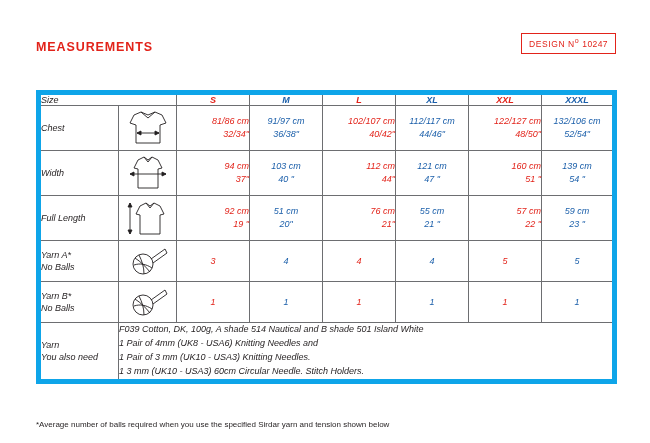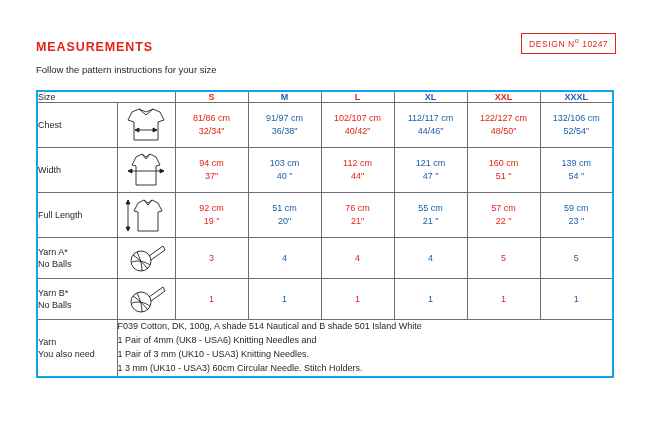--- a/index.html
+++ b/index.html
@@ -51,23 +51,24 @@
   }
   .design-box .num {
     letter-spacing: 0.4px;
   }
   
   .table {
     position: absolute;
     left: 36px;
     top: 90px;
     width: 578px;
-    border: 2px solid #0ea5e9;
+    border: 5px solid #0ea5e9;
     border-collapse: collapse;
     table-layout: fixed;
+    font-style: italic;
   }
   .table td {
     border: 1px solid #6d6e71;
     padding: 0;
     vertical-align: middle;
     font-size: 9px;
   }
   .c-label { width: 80px; }
   .c-icon  { width: 58px; }
   .c-size  { width: 73px; }
@@ -90,21 +91,21 @@
   }
   .size-hdr.red { color: #e2231a; }
   .size-hdr.blue { color: #1b5faa; }
 
   .val {
     text-align: center;
     line-height: 1.5;
     font-size: 9px;
     padding: 5px 2px;
   }
-  .val.red { color: #e2231a; }
+  .val.red { color: #e2231a; text-align: right; }
   .val.blue { color: #1b5faa; }
   .val .l2 { display: block; }
 
   .balls {
     text-align: center;
     font-size: 9.5px;
     padding: 10px 2px;
   }
   .balls.red { color: #e2231a; }
   .balls.blue { color: #1b5faa; }
@@ -132,21 +133,20 @@
     color: #231f20;
   }
   svg { display: block; margin: 0 auto; }
 </style>
 </head>
 <body>
 
 <div class="page">
 
   <div class="title">MEASUREMENTS</div>
-  <div class="subtitle">Follow the pattern instructions for your size</div>
 
   <div class="design-box">
     <span>DESIGN N</span><sup>o</sup>
     <span class="num">10247</span>
   </div>
 
   <table class="table">
     <colgroup>
       <col class="c-label">
         <col class="c-icon">
@@ -298,13 +298,14 @@
         <td colspan="7" class="yarn-block">
           <div>F039 Cotton, DK, 100g, A shade 514 Nautical and B shade 501 Island White</div>
           <div>1 Pair of 4mm (UK8 - USA6) Knitting Needles and</div>
           <div>1 Pair of 3 mm (UK10 - USA3) Knitting Needles.</div>
           <div>1 3 mm (UK10 - USA3) 60cm Circular Needle. Stitch Holders.</div>
         </td>
       </tr>
     </tbody>
   </table>
 
+  <div class="footnote">*Average number of balls required when you use the specified Sirdar yarn and tension shown below</div>
 </div>
 
 </body></html>

